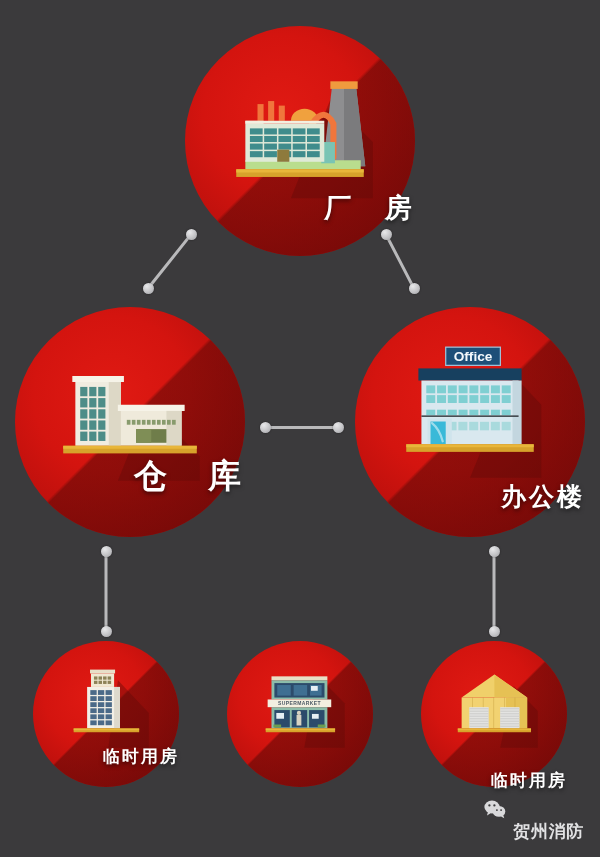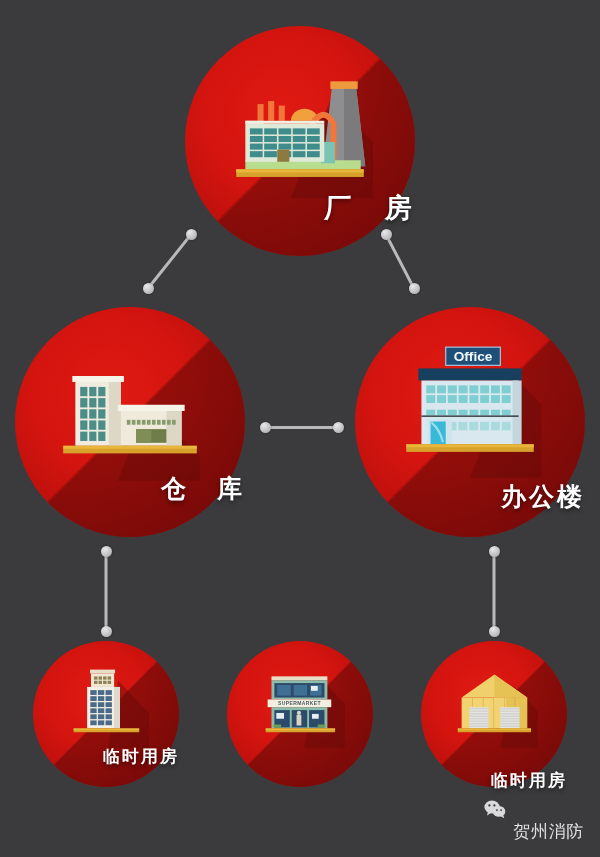--- a/index.html
+++ b/index.html
@@ -25,21 +25,21 @@
   
   .circ::after{content:"";position:absolute;left:0;top:0;width:100%;height:100%;
       background:linear-gradient(135deg,rgba(0,0,0,0) 49%,rgba(90,8,6,.55) 50%,rgba(80,6,5,.62) 100%);}
   .art{position:absolute;left:0;top:0;width:100%;height:100%;z-index:2;}
   .caption{position:absolute;z-index:4;left:0;width:100%;text-align:right;
     color:#fff;font-weight:bold;letter-spacing:.12em;
     text-shadow:0 2px 4px rgba(0,0,0,.55);white-space:nowrap;}
 
   
   #watermark{position:absolute;right:16px;bottom:14px;display:flex;align-items:center;gap:7px;z-index:20;}
-  #watermark .wm-text{color:#e2e2e4;font-size:17px;font-weight:normal;letter-spacing:.04em;margin-top:44px;}
+  #watermark .wm-text{color:#e2e2e4;font-size:17px;font-weight:bold;letter-spacing:.04em;margin-top:44px;}
 </style>
 </head>
 <body>
 
 <div id="stage">
     <div class="edge" style="left: 191px; top: 232.5px; width: 69.029px; transform: rotate(128.53deg);"></div>
     <div class="dot" style="left: 185.5px; top: 228.5px;"></div>
     <div class="dot" style="left: 142.5px; top: 282.5px;"></div>
     <div class="edge" style="left: 386px; top: 232.5px; width: 60.8276px; transform: rotate(62.5924deg);"></div>
     <div class="dot" style="left: 380.5px; top: 228.5px;"></div>
@@ -133,21 +133,21 @@
           <rect x="67.75999999999999" y="55.9" width="2.41" height="3.2" fill="#889b6d"></rect>
           <rect x="71.07" y="55.9" width="2.41" height="3.2" fill="#889b6d"></rect>
           <rect x="74.38" y="55.9" width="2.41" height="3.2" fill="#889b6d"></rect>
           <rect x="77.69" y="55.9" width="2.41" height="3.2" fill="#889b6d"></rect>
           <rect x="54" y="62" width="20" height="9" fill="#6f7d4a"></rect>
           <rect x="54" y="62" width="10" height="9" fill="#7f8e56"></rect>
           <rect x="6" y="73" width="88" height="5" fill="#d7a22b"></rect>
           <polygon points="6,73 94,73 94,75 6,75" fill="#e8b63a"></polygon>
         </svg>
       </div>
-      <div class="caption" style="font-size: 25px; top: 165px;">仓　库</div>
+      <div class="caption" style="font-size: 33px; top: 147px;">仓　库</div>
     </div>
     <div class="node" style="left: 355px; top: 307px; width: 230px; height: 230px;">
       <div class="circ" style="width: 100%; height: 100%;"></div>
       <div class="art" style="padding: 0px;">
         <svg viewBox="0 0 100 100" class="art" style="position: absolute; left: 10%; top: 12%; width: 80%; height: 66%;">
           <polygon points="78,26 97,46 97,94 50,94" fill="rgba(96,9,7,.40)"></polygon>
           <rect x="34" y="8" width="36" height="12" fill="#1d4f78" stroke="#9fc6dd" stroke-width="0.8"></rect>
           <text x="52" y="17.4" text-anchor="middle" fill="#f2f8fb" font-size="9" font-weight="bold" font-family="&quot;Liberation Sans&quot;,sans-serif">Office</text>
           <rect x="16" y="22" width="68" height="8" fill="#17405f"></rect>
           <rect x="18" y="30" width="64" height="42" fill="#d9e8ef"></rect>

